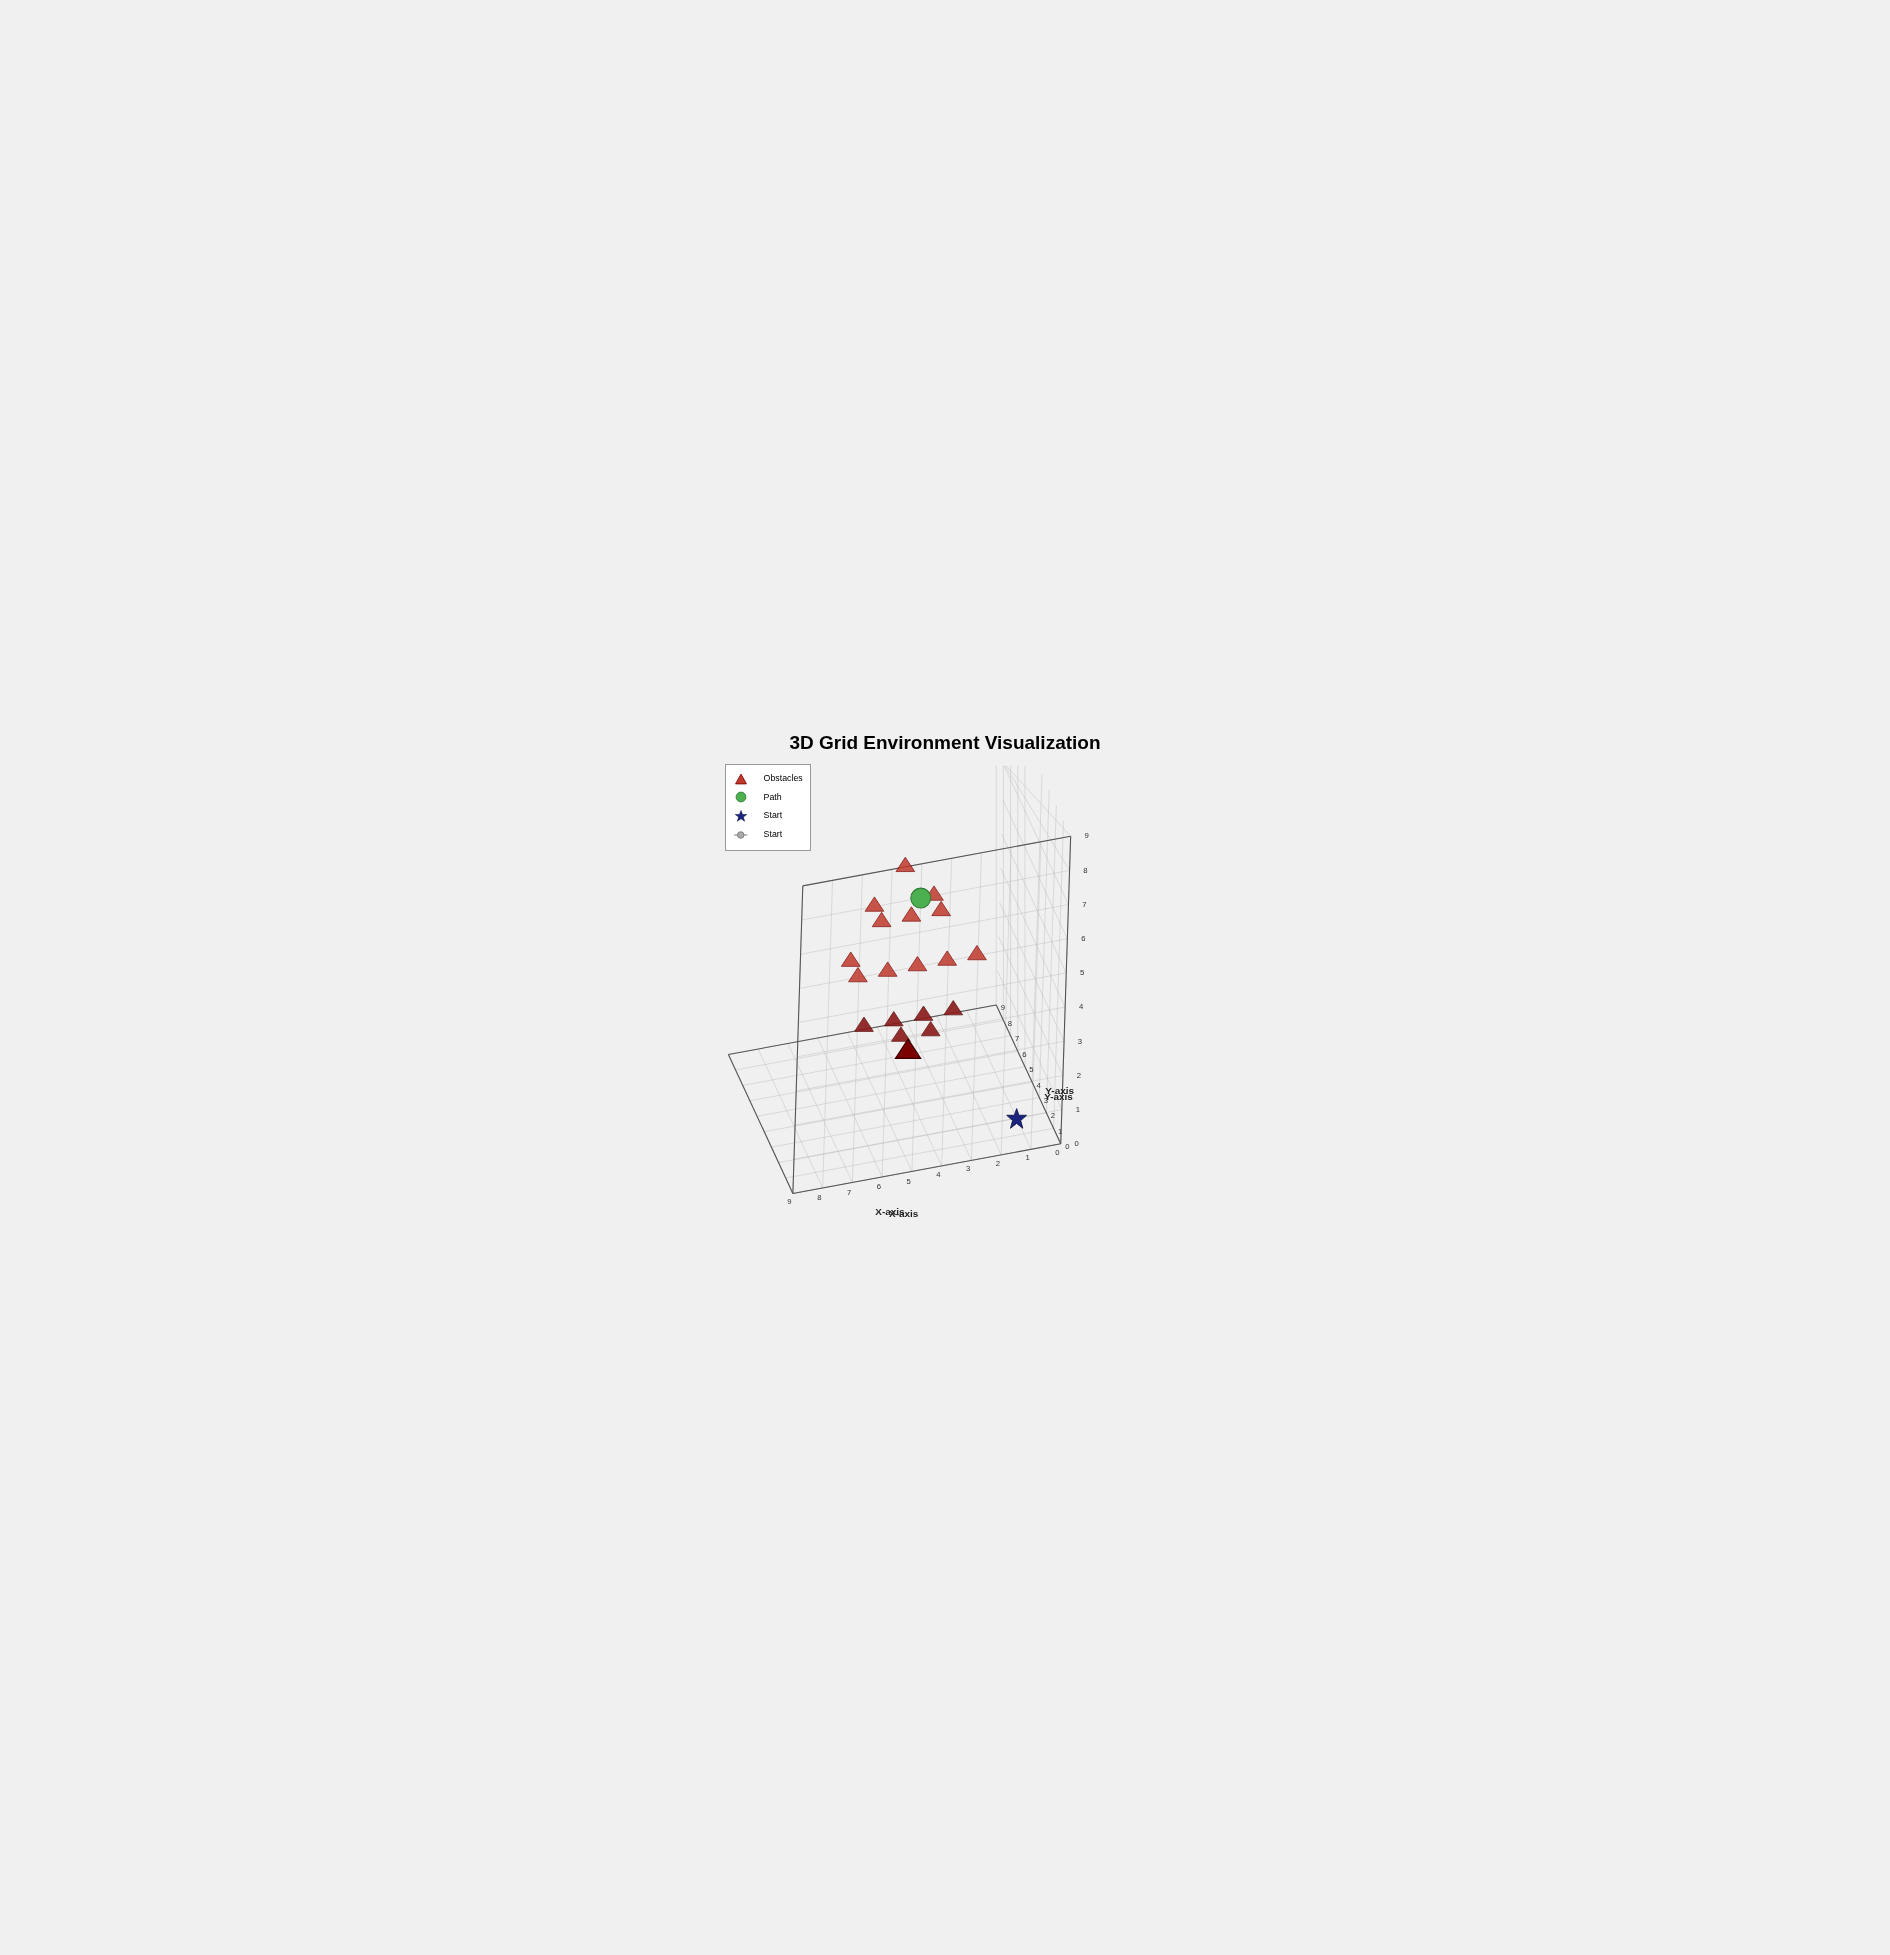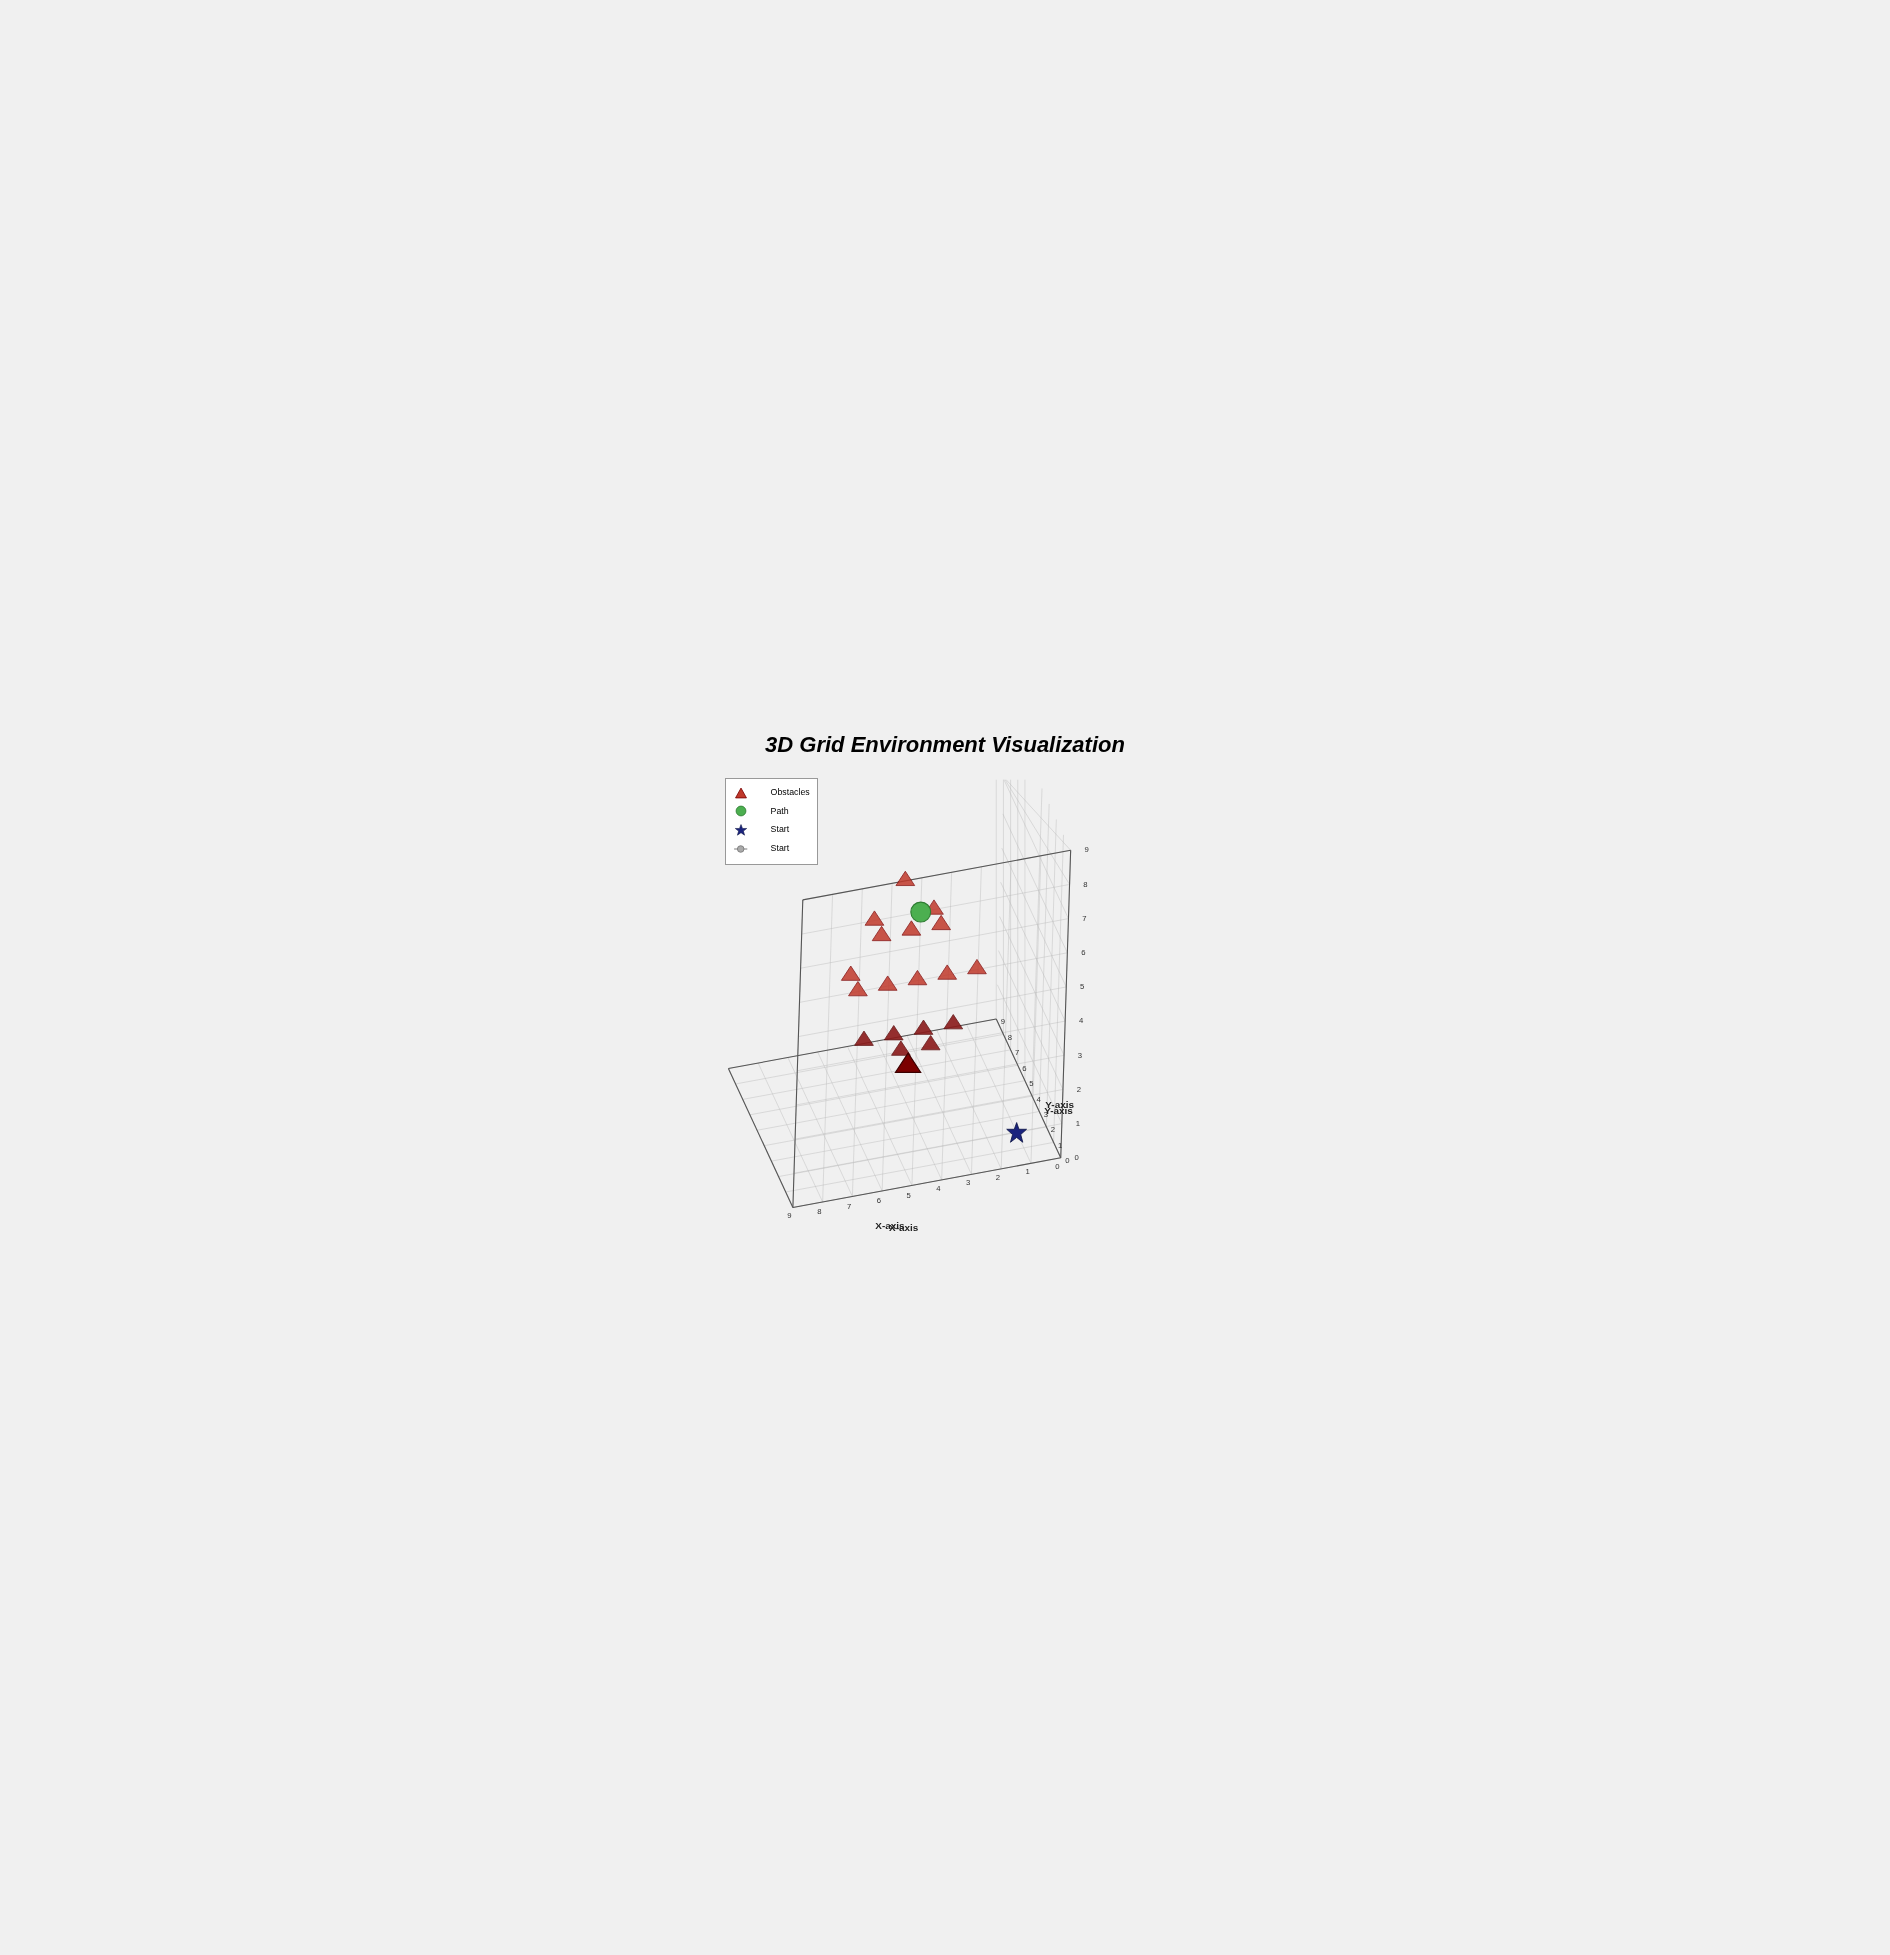--- a/index.html
+++ b/index.html
@@ -13,25 +13,24 @@
     }
     .chart-container {
       background: #f0f0f0;
       width: 496px;
       height: 513px;
       position: relative;
       padding: 11px;
     }
     .chart-title {
       text-align: center;
-      font-size: 22px;
+      font-size: 19px;
       font-weight: bold;
-      margin-bottom: 14px;
+      margin-bottom: 4px;
       color: #000;
-      font-style: italic;
     }
     .chart-area {
       position: relative;
       width: 100%;
       height: 463px;
     }
     svg.main-svg {
       width: 100%;
       height: 100%;
     }
@@ -43,21 +42,21 @@
       left: 16.5px;
       background: white;
       border: 0.6px solid #999;
       padding: 5.5px 7.7px;
       font-size: 8.8px;
       line-height: 2;
     }
     .legend-item {
       display: flex;
       align-items: center;
-      gap: 22px;
+      gap: 15px;
       margin-bottom: 1.1px;
     }
     .legend-icon {
       width: 15.4px;
       display: flex;
       justify-content: center;
       align-items: center;
     }
   </style>
 </head>

